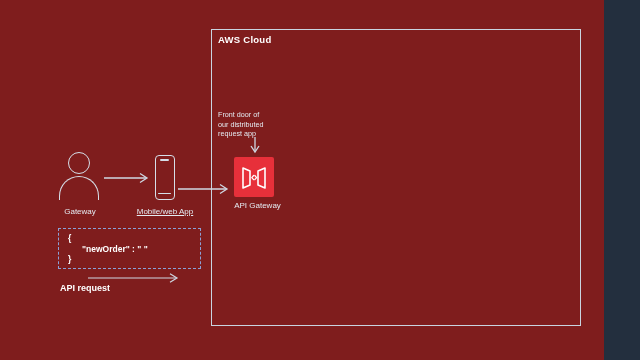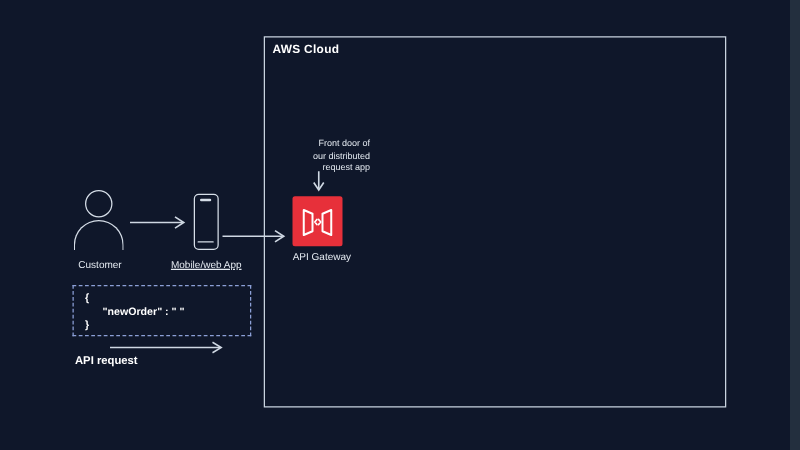--- a/index.html
+++ b/index.html
@@ -2,26 +2,27 @@
 <html><head>
 <meta charset="utf-8">
 <style>
   html, body {
     margin: 0;
     padding: 0;
     background: #232f3e;
   }
   #canvas {
     position: relative;
-    width: 632px;
+    width: 560px;
     height: 360px;
-    background: #0f172a;
+    background: #7f1d1d;
     overflow: hidden;
     font-family: "Liberation Sans", sans-serif;
     color: #e8edf3;
+    padding-left: 44px;
   }
 
   
   .cloud-box {
     position: absolute;
     left: 211px;
     top: 29px;
     width: 370px;
     height: 297px;
     border: 1.4px solid #c9d4e0;
@@ -122,21 +123,21 @@
   }
 
   
   .front-door-caption {
     position: absolute;
     left: 218px;
     top: 110px;
     width: 78px;
     font-size: 7.2px;
     line-height: 9.5px;
-    text-align: right;
+    text-align: left;
     color: #e4eaf1;
   }
 
   
   .json-box {
     position: absolute;
     left: 58px;
     top: 228px;
     width: 143px;
     height: 41px;
@@ -172,21 +173,21 @@
 
 <div id="canvas">
 
   <div class="cloud-box"></div>
   <div class="cloud-title">AWS Cloud</div>
 
   <div class="actor">
     <div class="actor-head"></div>
     <div class="actor-body"></div>
   </div>
-  <div class="label label-customer">Customer</div>
+  <div class="label label-customer">Gateway</div>
 
   <svg class="arrow-svg" style="left:104px; top:170px;" width="50" height="16">
     <line x1="0" y1="8" x2="42" y2="8" stroke="#cfd8e3" stroke-width="1.3"></line>
     <polyline points="36,3.5 43,8 36,12.5" fill="none" stroke="#cfd8e3" stroke-width="1.3"></polyline>
   </svg>
 
   <div class="phone">
     <div class="phone-speaker"></div>
     <div class="phone-home"></div>
   </div>

